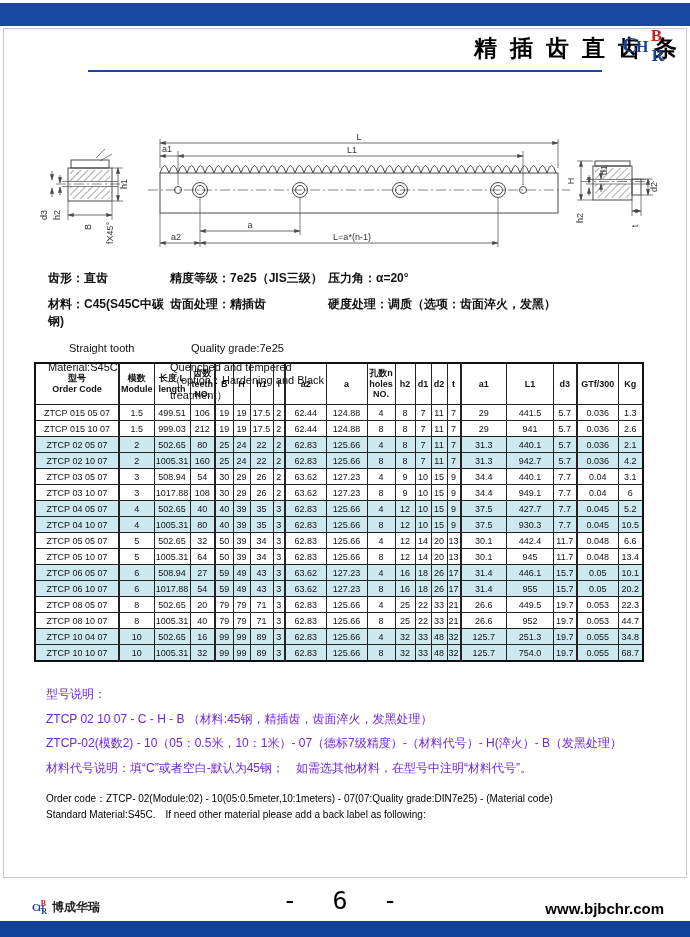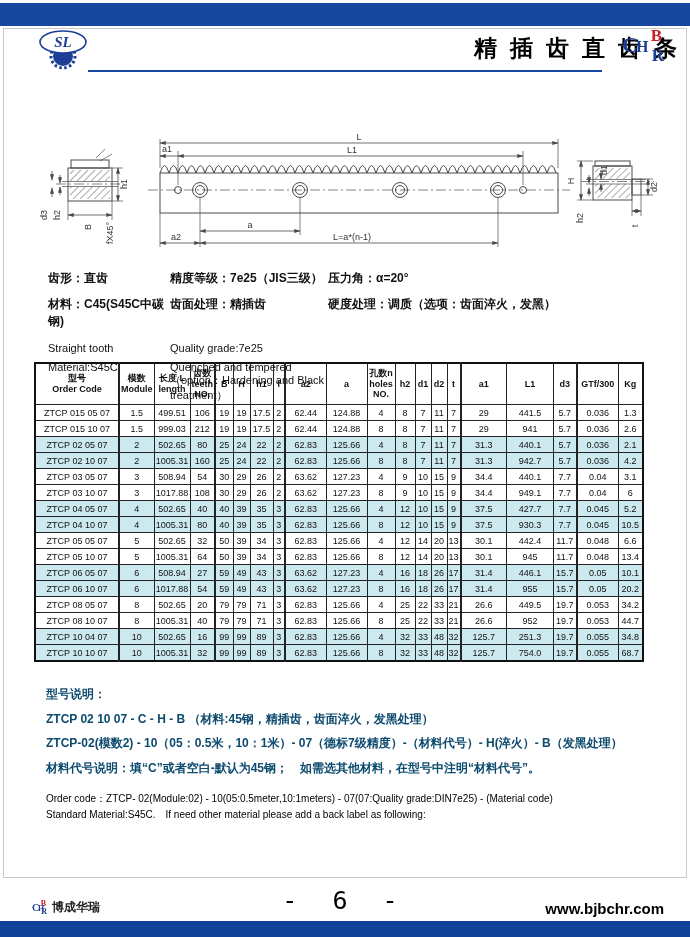--- a/index.html
+++ b/index.html
@@ -27,35 +27,35 @@
   .drawing .thin{stroke:#4a4a4a;stroke-width:0.7;fill:none;}
   .drawing .cl{stroke:#666;stroke-width:0.8;fill:none;stroke-dasharray:10 3 2 3;}
   .drawing .dim{stroke:#4a4a4a;stroke-width:0.8;fill:none;}
   .drawing text{font-size:9px;fill:#333;text-anchor:middle;font-family:"Liberation Sans",sans-serif;}
 
   
   .specs{position:absolute;left:48px;top:270px;right:28px;}
   .spec-row{display:grid;grid-template-columns:122px 158px 1fr;}
   .spec-row.cn{font-size:12px;font-weight:600;margin-bottom:9px;}
   .spec-row.en{font-size:11px;font-weight:400;margin-bottom:7px;}
-  .spec-row.en.first{margin-top:12px;}
+  .spec-row.en.first{margin-top:12px;margin-left:21px;}
 
   
   .tablewrap{position:absolute;left:34px;top:362px;}
   table{border-collapse:collapse;table-layout:fixed;border:2px solid #111;}
   th,td{border:1px solid #222;text-align:center;vertical-align:middle;padding:0 1px;
         font-size:9px;overflow:hidden;}
   th{height:40px;font-weight:bold;white-space:pre-line;line-height:1.2;word-wrap:break-word;}
   td{height:15px;white-space:nowrap;font-size:9px;}
   th.grp,td.grp{border-right-width:2px;}
   tr.alt td{background:#cde9f0;}
 
   
   .notes{position:absolute;left:46px;top:682px;right:26px;}
-  .note-cn{font-size:12px;font-weight:700;line-height:24.5px;color:#0c4a6e;}
+  .note-cn{font-size:12px;font-weight:400;line-height:24.5px;color:#6d28d9;}
   .note-en{font-size:10px;font-weight:400;line-height:15.5px;color:#000;}
   .en-block{margin-top:11px;}
 
   
   .footer-company{position:absolute;left:32px;top:899px;display:flex;align-items:center;gap:5px;
                   font-size:12px;font-weight:bold;color:#222;}
   .mini-logo{position:relative;width:15px;height:15px;display:inline-block;}
   .mini-logo span{position:absolute;font-weight:bold;font-family:"Liberation Serif",serif;font-size:8px;}
   .mini-logo .m-b{right:1px;top:-1px;color:#c92127;}
   .mini-logo .m-c{left:0;top:2px;color:#1b3f94;font-size:10px;}
@@ -66,29 +66,20 @@
   .website{position:absolute;right:26px;top:900px;font-size:15px;font-weight:bold;color:#000;}
 </style>
 </head>
 <body>
 
 <div class="page">
 
   <div class="topbar"></div>
   <div class="frame"></div>
 
-  <div class="logo-sl">
-    <svg width="66" height="44" viewBox="0 0 66 44">
-      <circle cx="33" cy="29" r="10" fill="#1b3f94"></circle>
-      <circle cx="33" cy="29" r="12" fill="none" stroke="#1b3f94" stroke-width="3" stroke-dasharray="2.5 2.5"></circle>
-      <ellipse cx="33" cy="15" rx="23" ry="11" fill="#fff" stroke="#1b3f94" stroke-width="1.6"></ellipse>
-      <text x="33" y="20" text-anchor="middle" font-size="15" font-style="italic" font-weight="bold" fill="#1b3f94" font-family="Liberation Serif, serif">SL</text>
-      <rect x="26" y="26" width="14" height="6" fill="#1b3f94"></rect>
-    </svg>
-  </div>
 
   <h1 class="title">精插齿直齿条</h1>
   <div class="underline"></div>
 
   <div class="logo-bchr">
     <span class="l-b">B</span>
     <span class="l-c">C</span>
     <span class="l-h">H</span>
     <span class="l-r">R</span>
   </div>
@@ -558,21 +549,21 @@
             <td>125.66</td>
             <td>4</td>
             <td>25</td>
             <td>22</td>
             <td>33</td>
             <td class="grp">21</td>
             <td>26.6</td>
             <td>449.5</td>
             <td class="grp">19.7</td>
             <td>0.053</td>
-            <td>34.2</td>
+            <td>22.3</td>
           </tr>
           <tr>
             <td class="grp">ZTCP 08 10 07</td>
             <td>8</td>
             <td>1005.31</td>
             <td class="grp">40</td>
             <td>79</td>
             <td>79</td>
             <td>71</td>
             <td class="grp">3</td>

